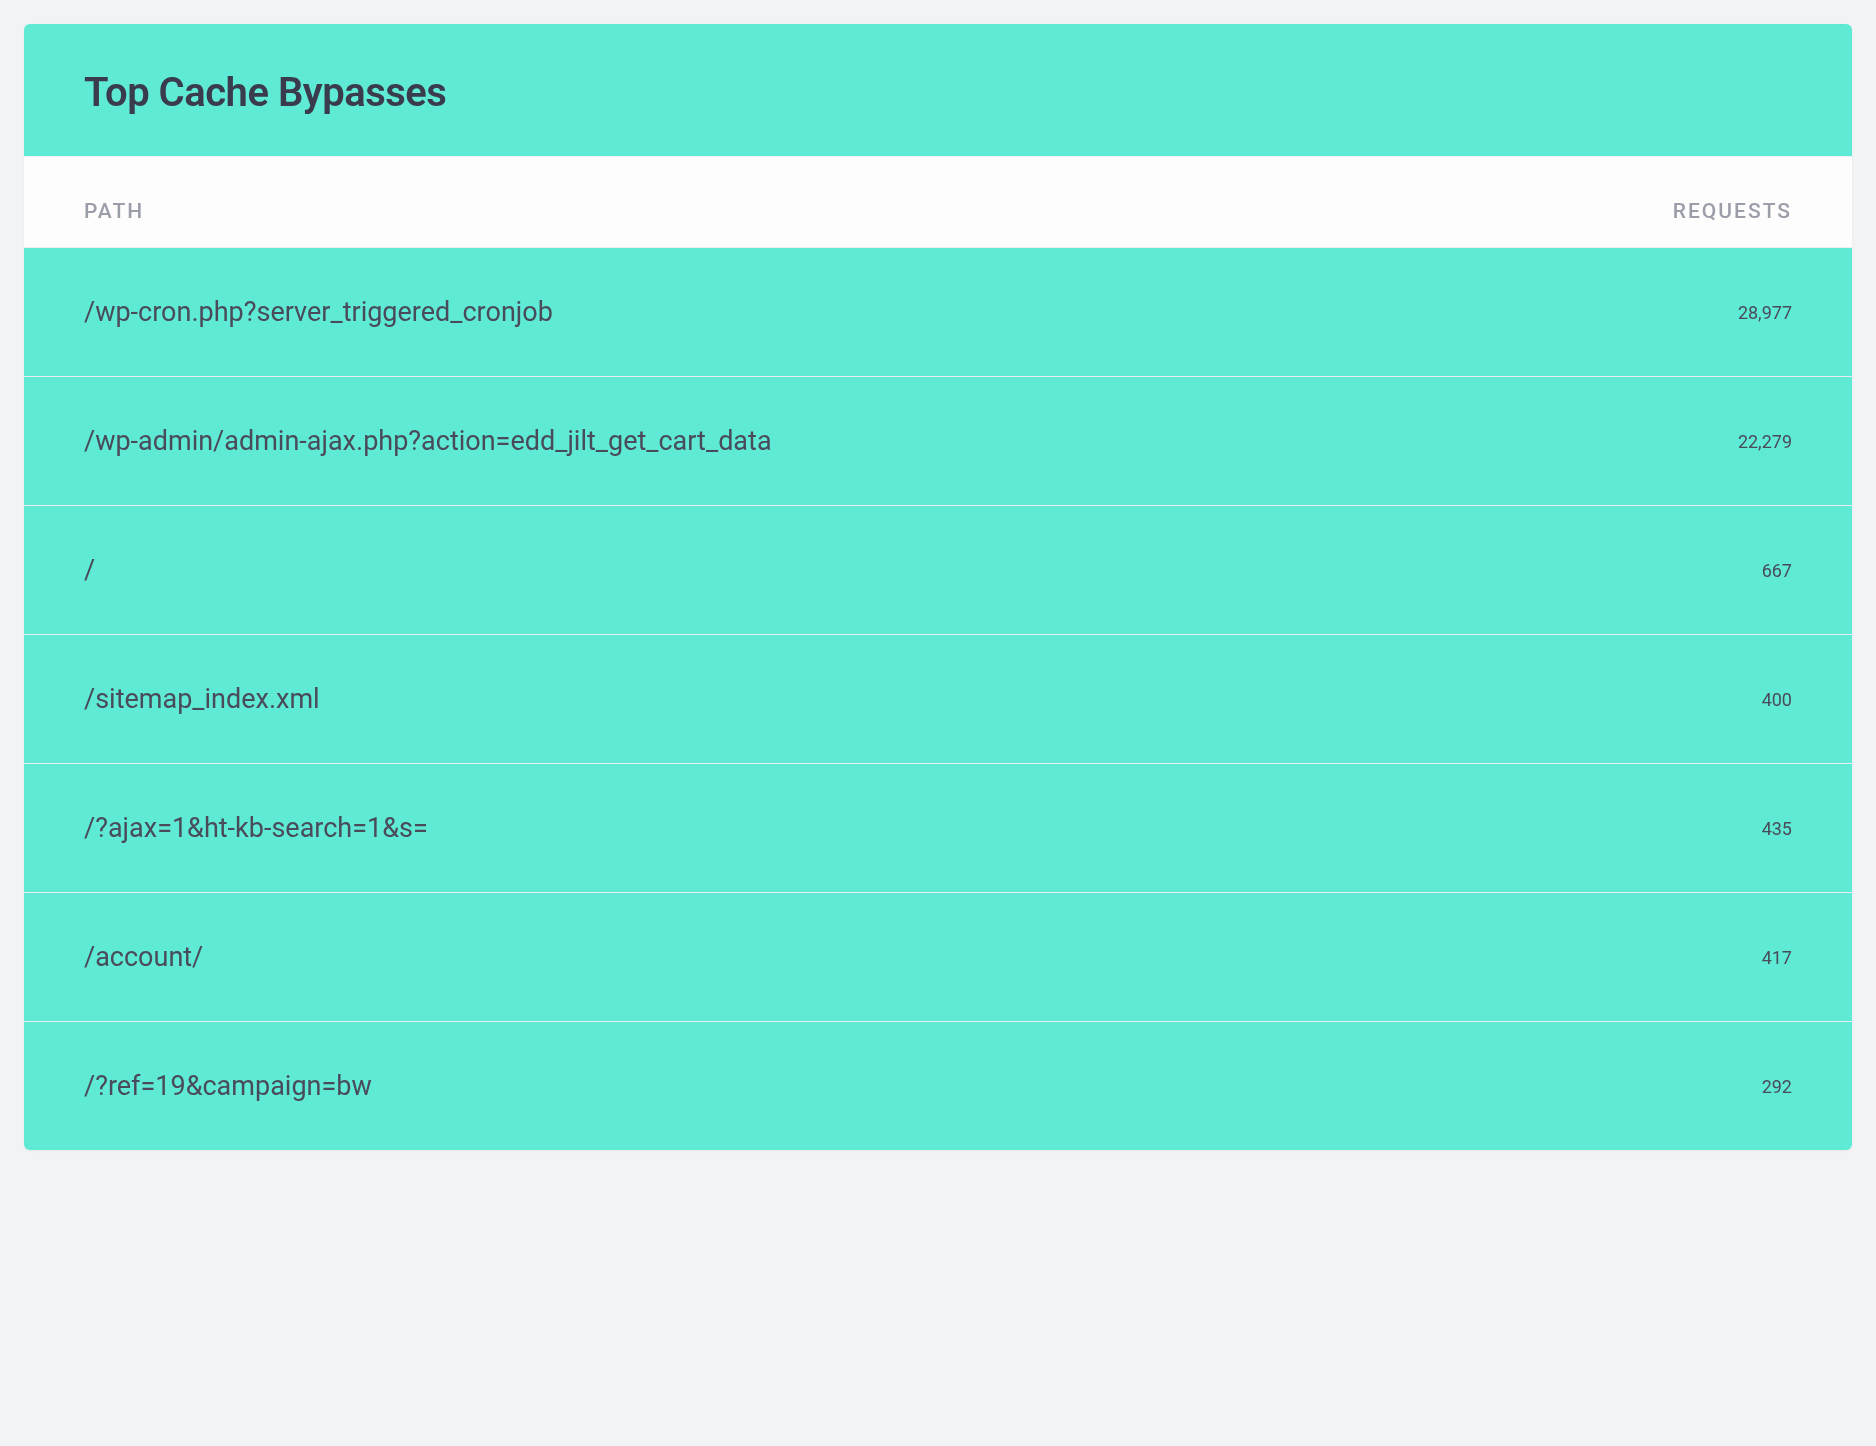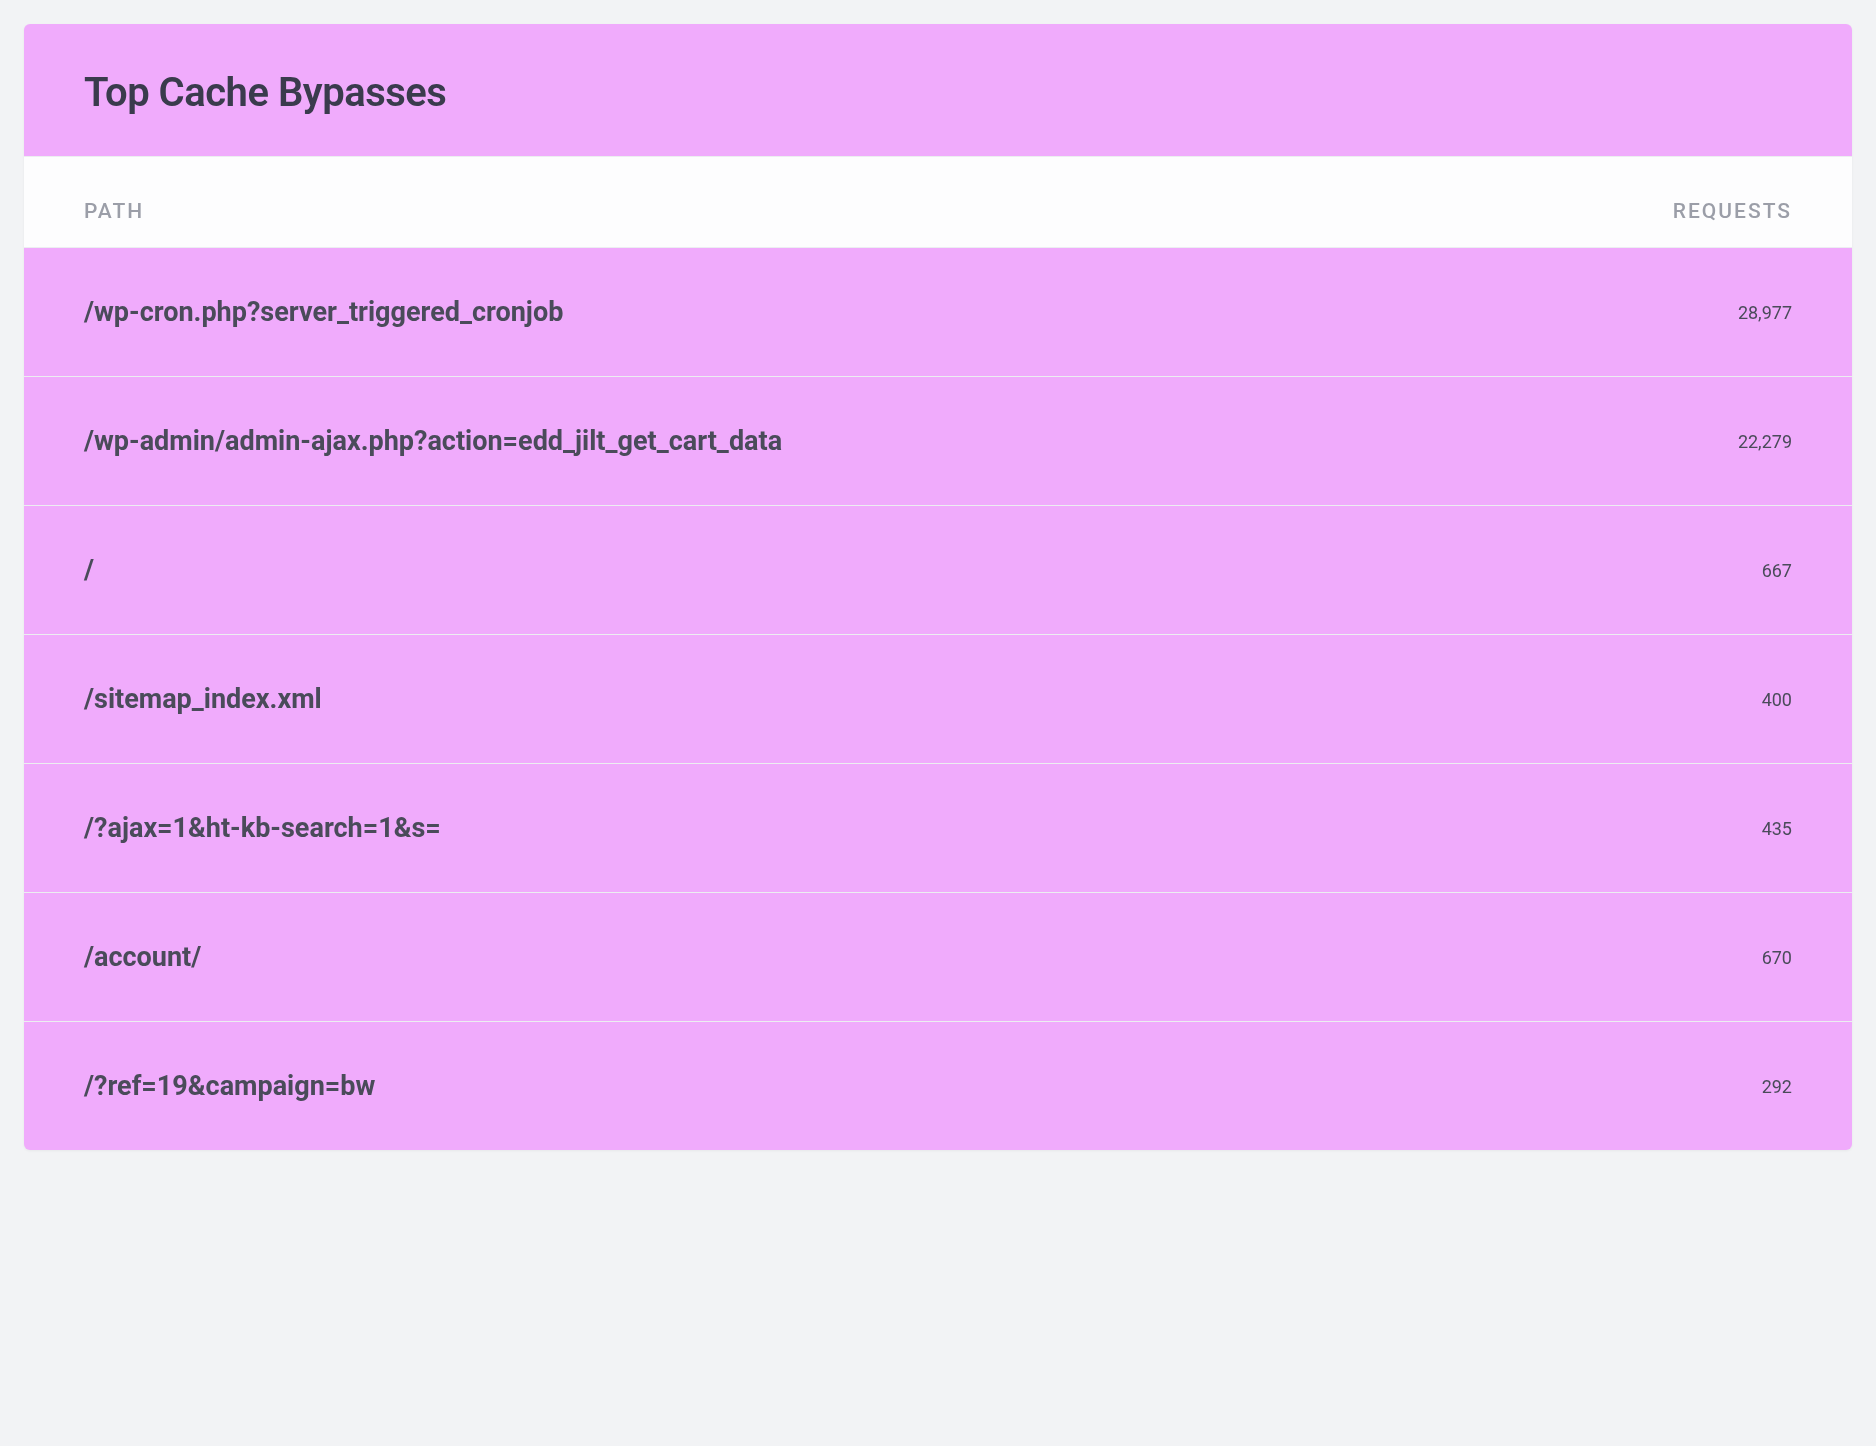--- a/index.html
+++ b/index.html
@@ -10,21 +10,21 @@
 
     body {
       background-color: #f2f3f5;
       font-family: -apple-system, BlinkMacSystemFont, "Segoe UI", Roboto, "Helvetica Neue", Arial, sans-serif;
       padding: 24px;
       width: 1876px;
       height: 1446px;
     }
 
     .card {
-      background-color: #f0abfc;
+      background-color: #5eead4;
       border-radius: 6px;
       box-shadow: 0 1px 3px rgba(0, 0, 0, 0.05);
       overflow: hidden;
     }
 
     .card-header {
       padding: 45px 60px 40px 60px;
       border-bottom: 1px solid #eceef1;
     }
 
@@ -65,21 +65,21 @@
       border-bottom: 1px solid #eceef1;
     }
 
     .table-row:last-child {
       border-bottom: none;
     }
 
     .path-cell {
       font-size: 27px;
       color: #4a4b5a;
-      font-weight: 700;
+      font-weight: 400;
     }
 
     .requests-cell {
       font-size: 18px;
       color: #4a4b5a;
       font-weight: 400;
       text-align: right;
     }
   </style>
 </head>
@@ -111,20 +111,20 @@
     <div class="table-row">
       <span class="path-cell">/sitemap_index.xml</span>
       <span class="requests-cell">400</span>
     </div>
     <div class="table-row">
       <span class="path-cell">/?ajax=1&amp;ht-kb-search=1&amp;s=</span>
       <span class="requests-cell">435</span>
     </div>
     <div class="table-row">
       <span class="path-cell">/account/</span>
-      <span class="requests-cell">670</span>
+      <span class="requests-cell">417</span>
     </div>
     <div class="table-row">
       <span class="path-cell">/?ref=19&amp;campaign=bw</span>
       <span class="requests-cell">292</span>
     </div>
   </div>
 </div>
 
 </body></html>

